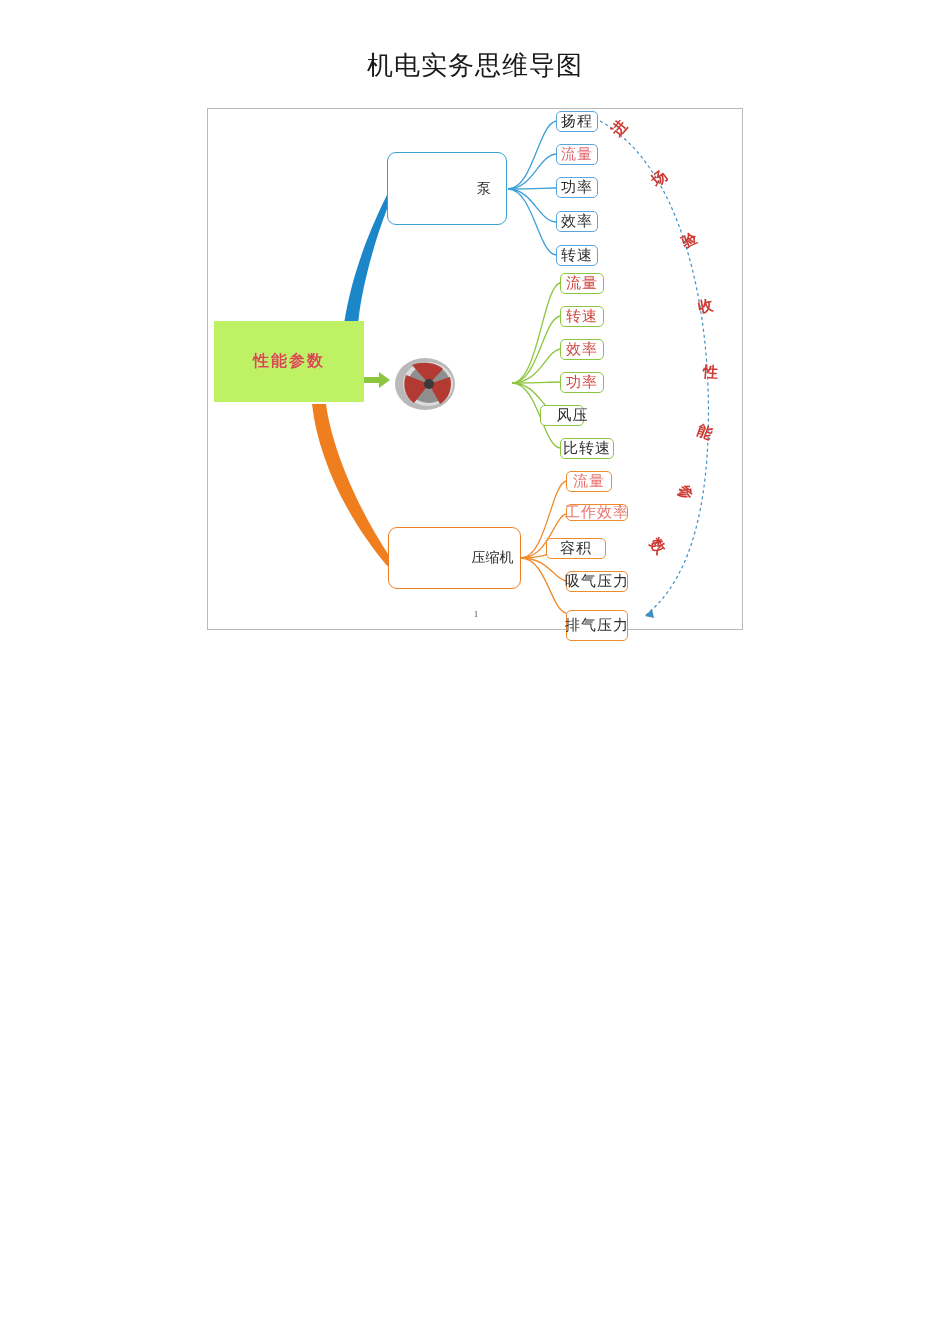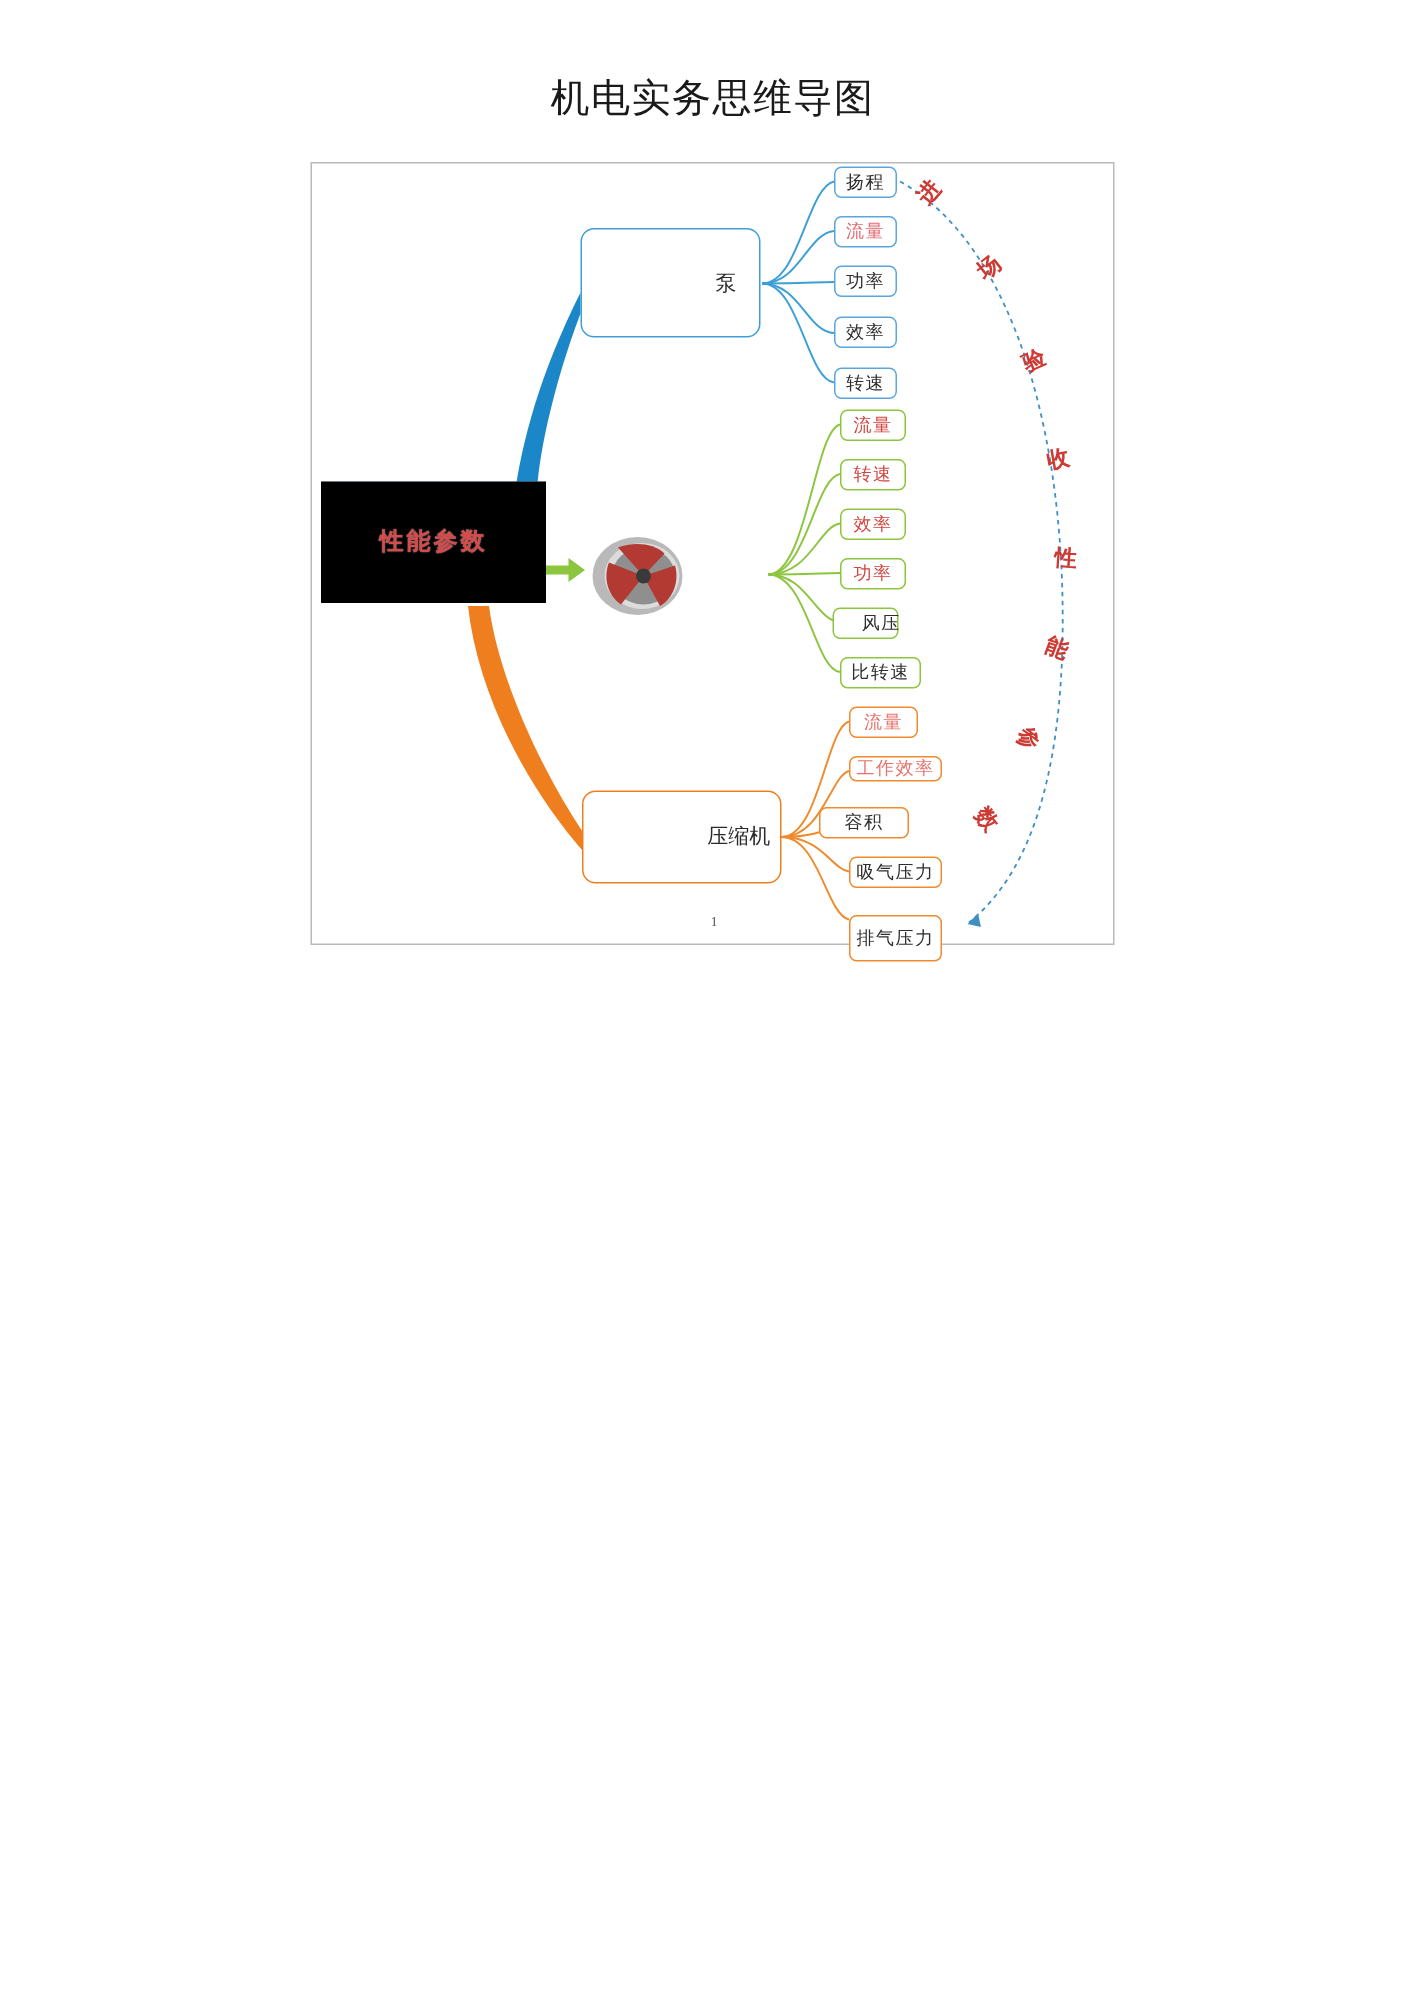--- a/index.html
+++ b/index.html
@@ -32,35 +32,35 @@
     font-size:14px;color:#2b2b2b;margin-left:6px;
     font-family:"Liberation Serif","DejaVu Serif",serif;white-space:nowrap;
   }
   .branch-node .bn-thumb{flex:0 0 auto;}
   #node-pump{left:179px;top:43px;width:120px;height:73px;border-color:#3c9fd6;}
   #node-fan{left:176px;top:240px;width:127px;height:69px;border-color:#8cc63e;}
   #node-compressor{left:180px;top:418px;width:133px;height:62px;border-color:#ef7f1e;}
   
   #node-center{
     left:6px;top:212px;width:150px;height:81px;
-    background:#000000;border:none;overflow:hidden;
+    background:#bef264;border:none;overflow:hidden;
   }
   #node-center .center-label{
     position:absolute;left:0;top:0;width:150px;height:81px;
     display:flex;align-items:center;justify-content:center;
     font-size:16px;color:#d64a4a;font-weight:bold;letter-spacing:2px;
     text-shadow:0 0 1px rgba(255,255,255,.6);
     font-family:"Liberation Serif","DejaVu Serif",serif;
   }
   
   .leaf{
     position:absolute;box-sizing:border-box;background:#ffffff;
     border-radius:5px;border:1.4px solid #5aa6dd;
     display:flex;align-items:center;justify-content:center;
-    font-size:12px;letter-spacing:1px;white-space:nowrap;
+    font-size:15px;letter-spacing:1px;white-space:nowrap;
     font-family:"Liberation Serif","DejaVu Serif",serif;
     color:#2e2e2e;
   }
   .leaf.blue{border-color:#5aa6dd;}
   .leaf.green{border-color:#8cc63e;}
   .leaf.orange{border-color:#ef8b2c;}
   .t-dark{color:#2e2e2e;}
   .t-red{color:#d1453f;}
   .t-pink{color:#e06a72;}
   .t-orange{color:#e8726b;}
@@ -184,21 +184,21 @@
   <div class="leaf blue t-dark" style="left:348px;top:2px;width:42px;height:21px;">扬程</div>
   <div class="leaf blue t-pink" style="left:348px;top:35px;width:42px;height:21px;">流量</div>
   <div class="leaf blue t-dark" style="left:348px;top:68px;width:42px;height:21px;">功率</div>
   <div class="leaf blue t-dark" style="left:348px;top:102px;width:42px;height:21px;">效率</div>
   <div class="leaf blue t-dark" style="left:348px;top:136px;width:42px;height:21px;">转速</div>
 
   <div class="leaf green t-red" style="left:352px;top:164px;width:44px;height:21px;">流量</div>
   <div class="leaf green t-red" style="left:352px;top:197px;width:44px;height:21px;">转速</div>
   <div class="leaf green t-red" style="left:352px;top:230px;width:44px;height:21px;">效率</div>
   <div class="leaf green t-red" style="left:352px;top:263px;width:44px;height:21px;">功率</div>
-  <div class="leaf green t-dark" style="left:347px;top:296px;width:44px;height:21px;padding-left:21px;">风压</div>
+  <div class="leaf green t-dark" style="left:332px;top:296px;width:44px;height:21px;padding-left:21px;">风压</div>
   <div class="leaf green t-dark" style="left:352px;top:329px;width:54px;height:21px;">比转速</div>
 
   <div class="leaf orange t-orange" style="left:358px;top:362px;width:46px;height:21px;">流量</div>
   <div class="leaf orange t-orange" style="left:358px;top:395px;width:62px;height:17px;">工作效率</div>
   <div class="leaf orange t-dark" style="left:338px;top:429px;width:60px;height:21px;">容积</div>
   <div class="leaf orange t-dark" style="left:358px;top:462px;width:62px;height:21px;">吸气压力</div>
   <div class="leaf orange t-dark" style="left:358px;top:501px;width:62px;height:31px;">排气压力</div>
 
   <div id="arc-chars">
       <div class="arc-char" style="left: 404px; top: 10px; color: rgb(204, 58, 51); transform: rotate(-52deg);">进</div>

